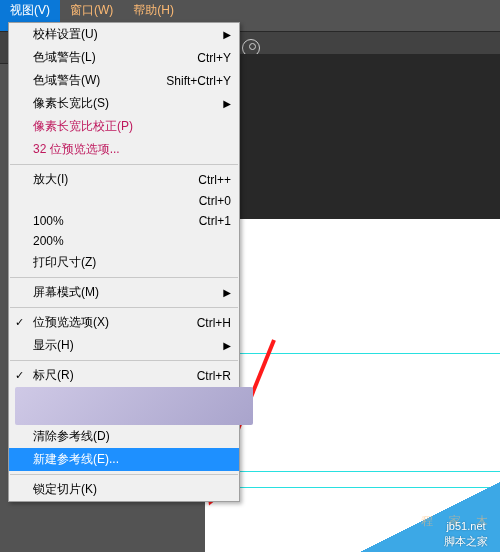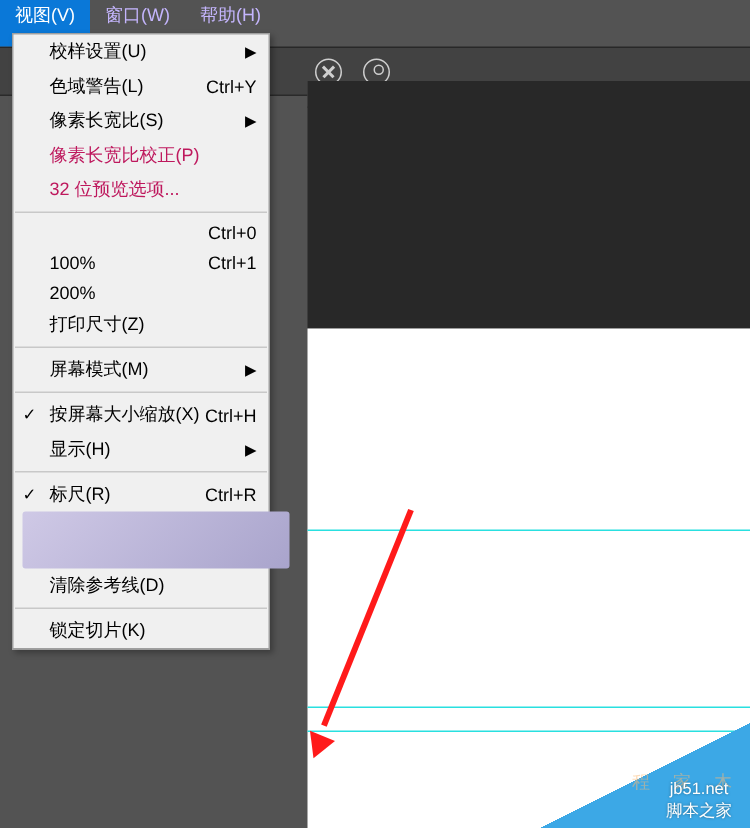--- a/index.html
+++ b/index.html
@@ -1,36 +1,36 @@
 <!DOCTYPE html>
 <html><head>
 <meta charset="utf-8">
 <style>
 * { margin: 0; padding: 0; box-sizing: border-box; font-family: "Microsoft YaHei", sans-serif; }
 body { width: 500px; height: 552px; background: #535353; overflow: hidden; position: relative; }
 
 .topbar { display: flex; background: #535353; height: 32px; border-bottom: 1px solid #282828; }
-.topbar .m { padding: 2px 10px; font-size: 12px; color: #c4b5fd; cursor: default; }
+.topbar .m { padding: 2px 10px; font-size: 12px; color: #fdba74; cursor: default; }
 .topbar .m.active { background: #0a78d8; color: #fff; }
 
 .toolbar { height: 32px; background: #424242; border-bottom: 1px solid #2a2a2a; display: flex; align-items: center; padding-left: 210px; gap: 14px; }
 .toolbar .ico { width: 18px; height: 18px; border: 1.5px solid #cfcfcf; border-radius: 50%; position: relative; }
 .toolbar .ico.x::before, .toolbar .ico.x::after { content:""; position:absolute; left:3px; top:7px; width:10px; height:1.5px; background:#cfcfcf; }
 .toolbar .ico.x::before { transform: rotate(45deg); }
 .toolbar .ico.x::after { transform: rotate(-45deg); }
 .toolbar .ico.t::before { content:""; position:absolute; left:6px; top:3px; width:5px; height:5px; border:1.5px solid #cfcfcf; border-radius:50%; }
 
 .darkarea { position:absolute; top:54px; left:205px; right:0; height:165px; background:#282828; }
 .ruler { position:absolute; top:54px; left:205px; right:0; height:18px; background:#535353; border-bottom:1px solid #333; overflow:hidden; }
 .ruler .lab { position:absolute; bottom:5px; font-size:9px; color:#bbb; }
 
 .canvas { position:absolute; top:219px; left:205px; right:0; bottom:0; background:#fff; }
 .guide { position:absolute; left:0; right:0; height:1px; background:#29e0e0; }
 
-.dropdown { position:absolute; left:8px; top:22px; width:172px; background:#f0f0f0; border:1px solid #9f9f9f; box-shadow:2px 2px 4px rgba(0,0,0,0.3); z-index:10; }
+.dropdown { position:absolute; left:8px; top:22px; width:232px; background:#f0f0f0; border:1px solid #9f9f9f; box-shadow:2px 2px 4px rgba(0,0,0,0.3); z-index:10; }
 .mi { display:flex; align-items:center; font-size:12px; color:#000; padding:3px 8px 3px 24px; position:relative; cursor:default; }
 .mi.dis { color:#be185d; }
 .mi.hl { background:#1e90ff; color:#fff; }
 .mi .sc { margin-left:auto; }
 .mi .arr { margin-left:auto; font-size:10px; }
 .sep { height:1px; background:#c8c8c8; margin:3px 1px; }
 .chk::before { content:"✓"; position:absolute; left:6px; font-size:11px; }
 .blur { height:38px; margin:0 -14px 0 6px; background:linear-gradient(135deg,#cfc9e6,#a9a4cc); border-radius:2px; }
 
 .redarr { position:absolute; top:340px; left:208px; width:80px; height:170px; pointer-events:none; }
@@ -74,65 +74,76 @@
 <div class="dropdown">
   <div class="mi">
       <span>校样设置(U)</span>
       <span class="arr">▶</span>
     </div>
   <div class="mi">
       <span>色域警告(L)</span>
       <span class="sc">Ctrl+Y</span>
     </div>
   <div class="mi">
+      <span>色域警告(W)</span>
+      <span class="sc">Shift+Ctrl+Y</span>
+    </div>
+  <div class="mi">
       <span>像素长宽比(S)</span>
       <span class="arr">▶</span>
     </div>
   <div class="mi dis">
       <span>像素长宽比校正(P)</span>
     </div>
   <div class="mi dis">
       <span>32 位预览选项...</span>
     </div>
   <div class="sep"></div>
+  <div class="mi">
+      <span>放大(I)</span>
+      <span class="sc">Ctrl++</span>
+    </div>
   <div class="mi">
       <span class="sc">Ctrl+0</span>
     </div>
   <div class="mi">
       <span>100%</span>
       <span class="sc">Ctrl+1</span>
     </div>
   <div class="mi">
       <span>200%</span>
     </div>
   <div class="mi">
       <span>打印尺寸(Z)</span>
     </div>
   <div class="sep"></div>
   <div class="mi">
       <span>屏幕模式(M)</span>
       <span class="arr">▶</span>
     </div>
   <div class="sep"></div>
   <div class="mi chk">
-      <span>按屏幕大小缩放(X)</span>
+      <span>位预览选项(X)</span>
       <span class="sc">Ctrl+H</span>
     </div>
   <div class="mi">
       <span>显示(H)</span>
       <span class="arr">▶</span>
     </div>
   <div class="sep"></div>
   <div class="mi chk">
       <span>标尺(R)</span>
       <span class="sc">Ctrl+R</span>
     </div>
   <div class="blur"></div>
   <div class="mi">
       <span>清除参考线(D)</span>
+    </div>
+  <div class="mi hl">
+      <span>新建参考线(E)...</span>
     </div>
   <div class="sep"></div>
   <div class="mi">
       <span>锁定切片(K)</span>
     </div>
 </div>
 
 <div class="redarr">
   <div class="shaft"></div>
     <div class="head"></div>

